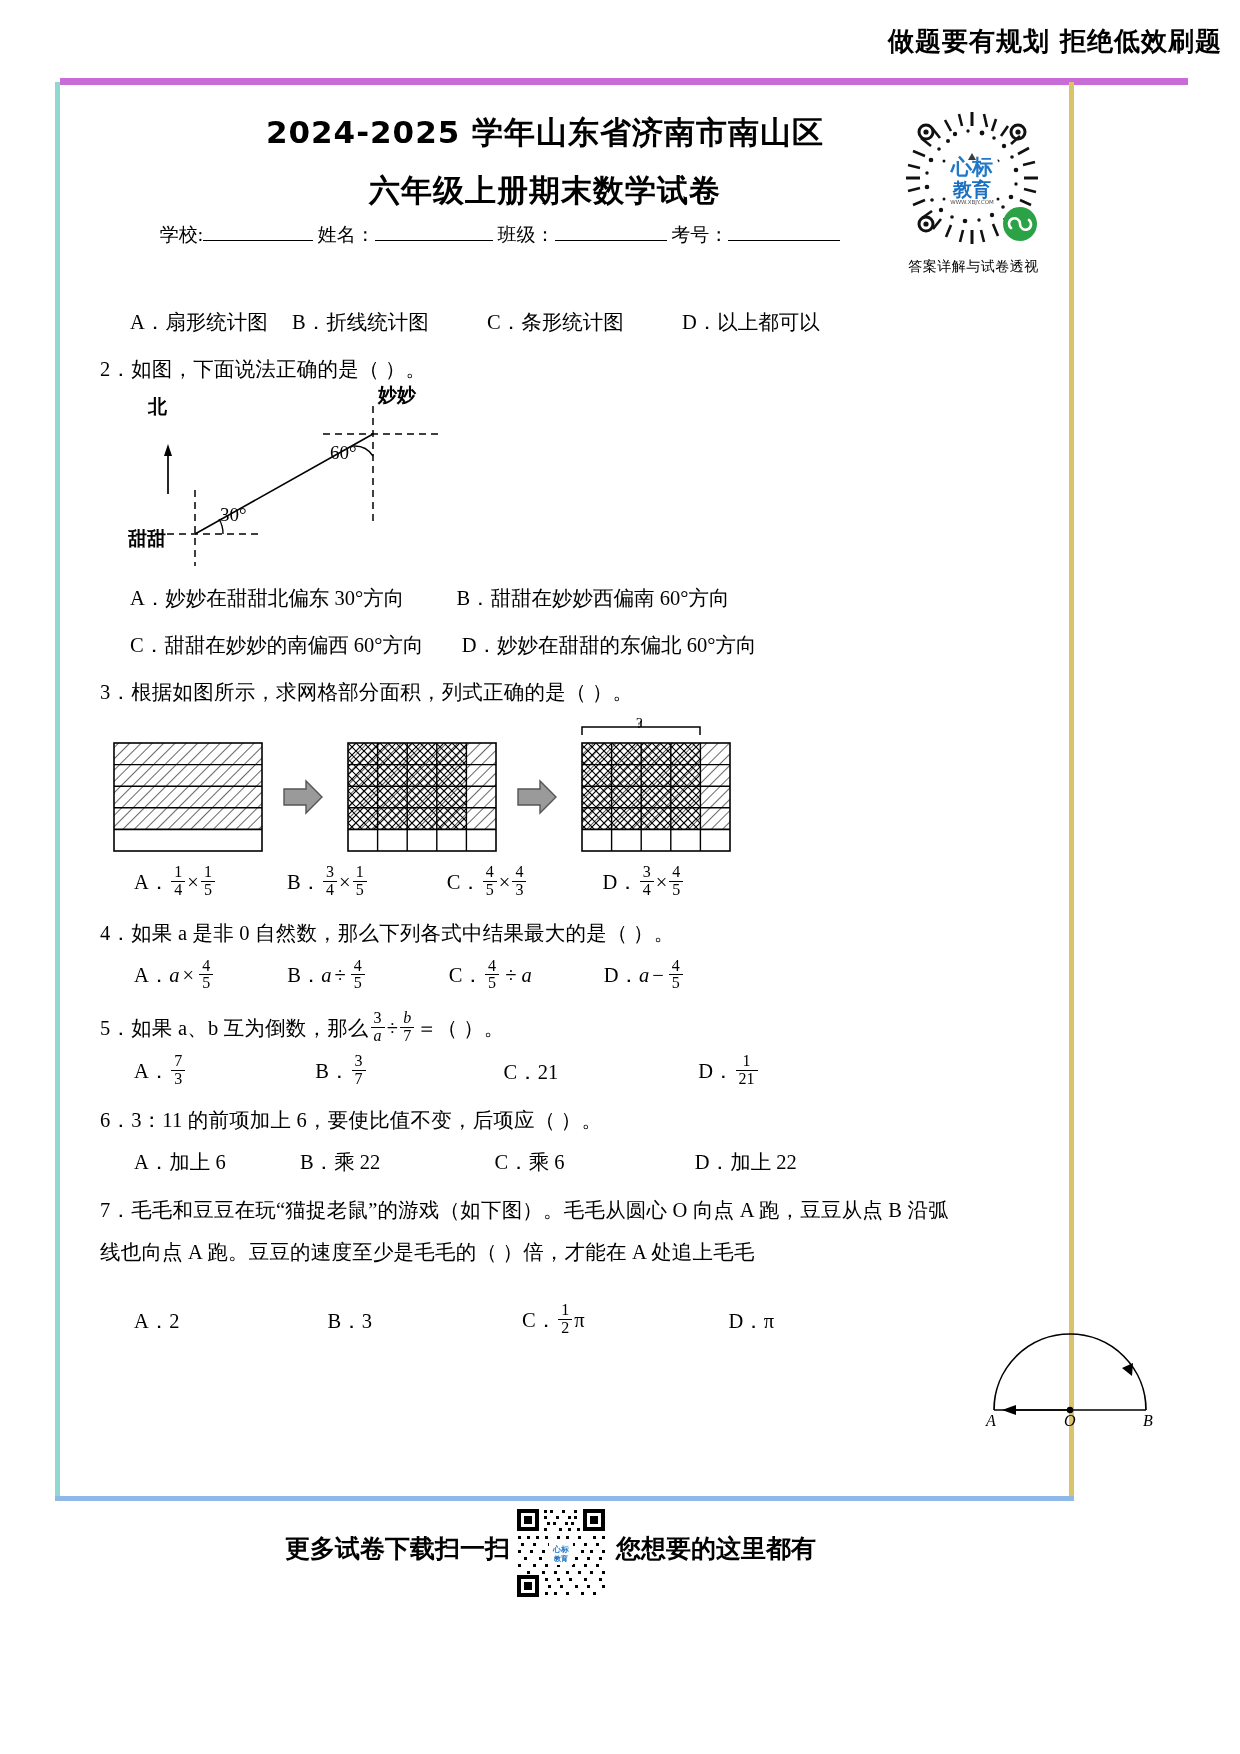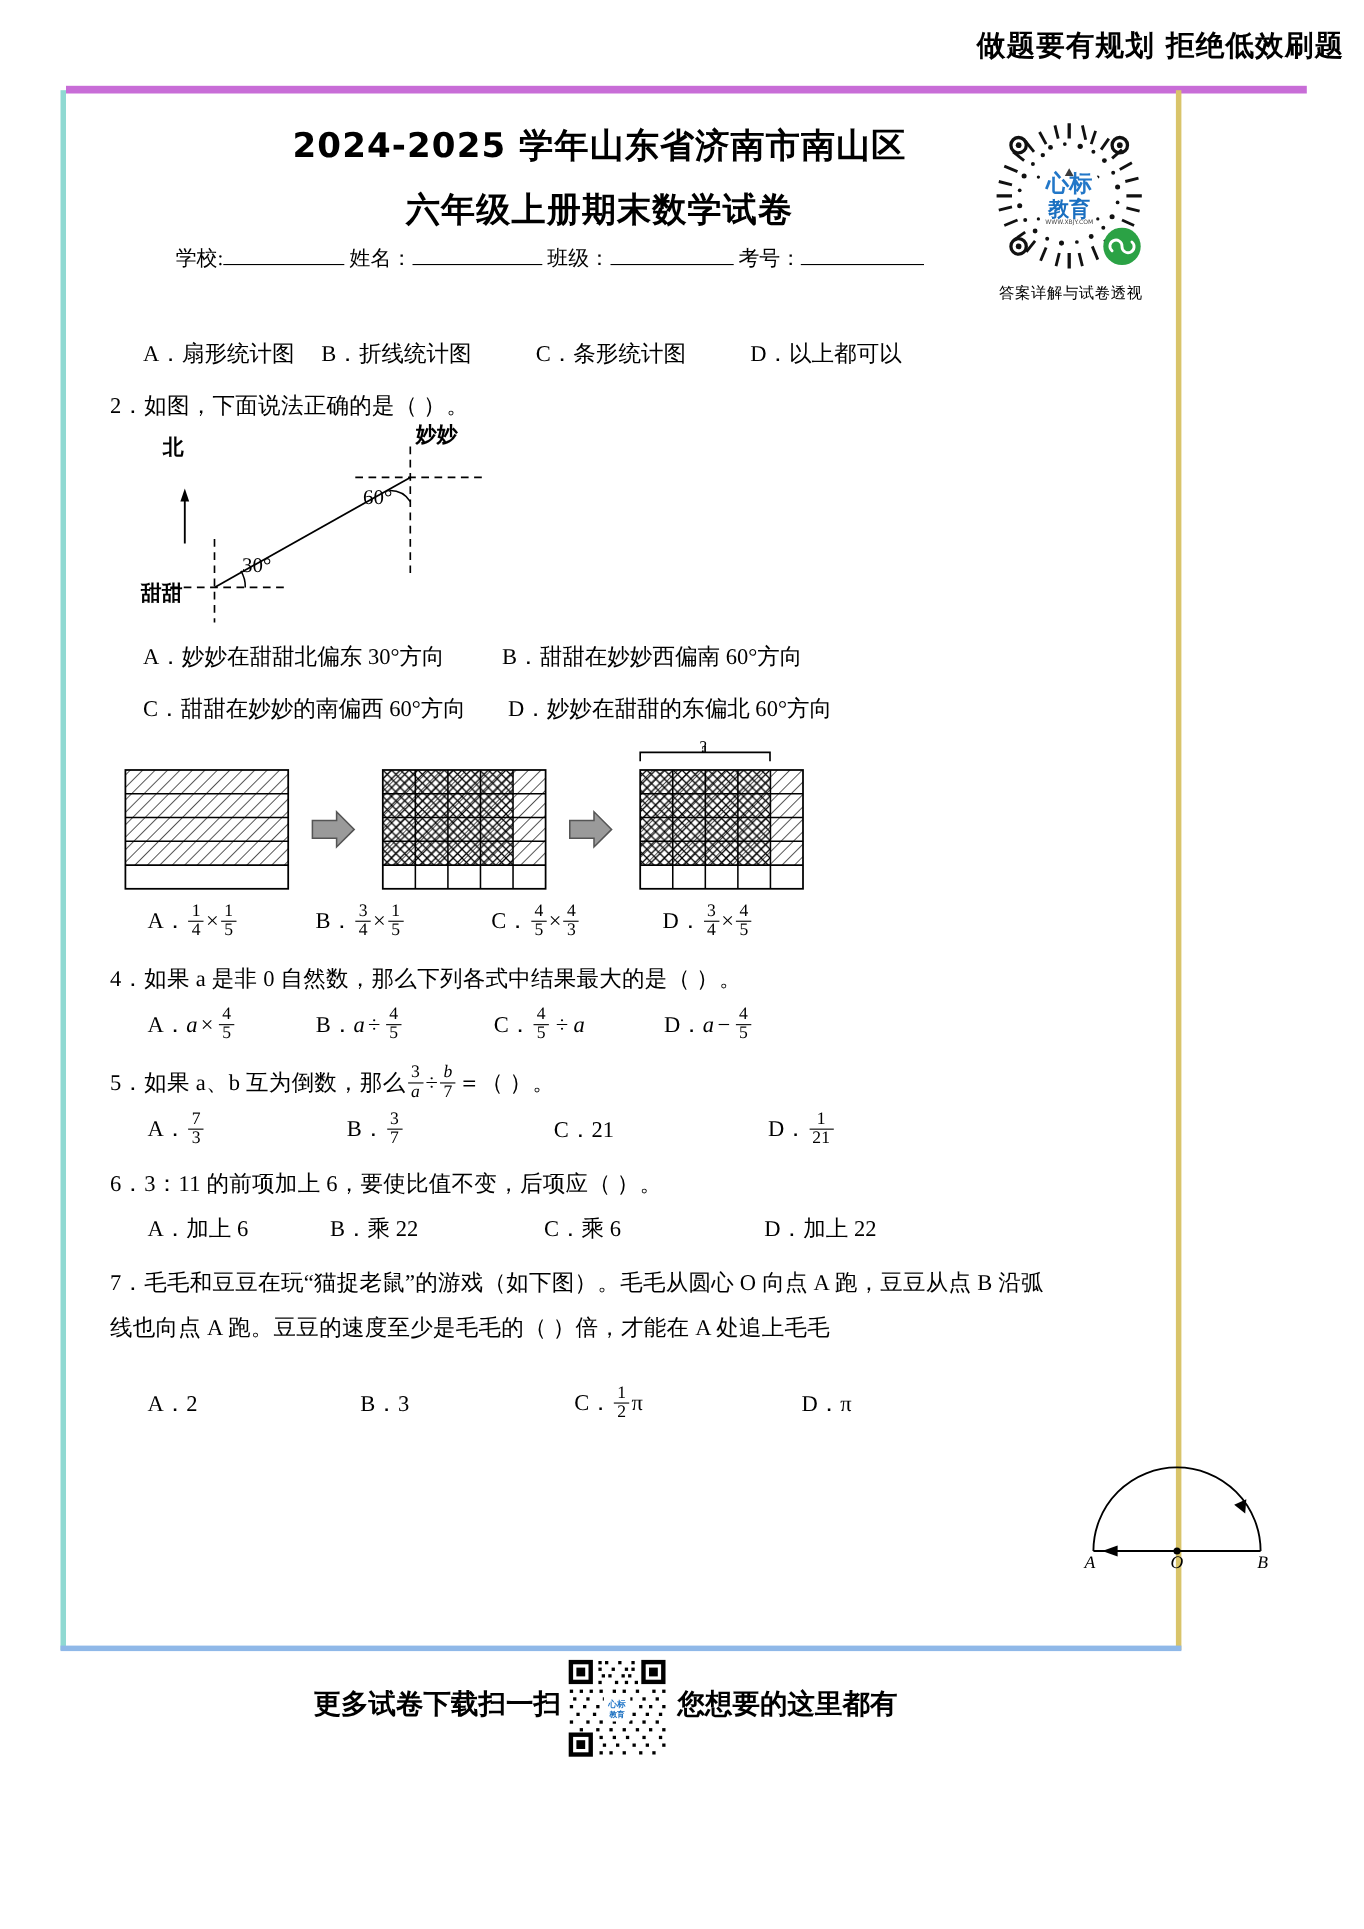--- a/index.html
+++ b/index.html
@@ -343,20 +343,23 @@
       <span>C．</span>
         <span>甜甜在妙妙的南偏西 60°方向</span>
     </span>
     <span style="display:inline-block;width:28px"></span>
     <span class="opt">
       <span>D．</span>
         <span>妙妙在甜甜的东偏北 60°方向</span>
     </span>
   </div>
 
+  <div class="q" style="margin-top:14px">
+    <span>3．</span><span>根据如图所示，求网格部分面积，列式正确的是（    ）。</span>
+  </div>
 
   <div class="fig3">
     <svg width="900" height="140" viewBox="0 0 900 140">
       <defs>
         <pattern id="diag" width="8" height="8" patternUnits="userSpaceOnUse" patternTransform="rotate(45)">
           <line x1="0" y1="0" x2="0" y2="8" stroke="#000" stroke-width="1.2"></line>
         </pattern>
         <pattern id="cross" width="8" height="8" patternUnits="userSpaceOnUse">
           <path d="M0,0 L8,8 M8,0 L0,8" stroke="#000" stroke-width="1.1" fill="none"></path>
         </pattern>

